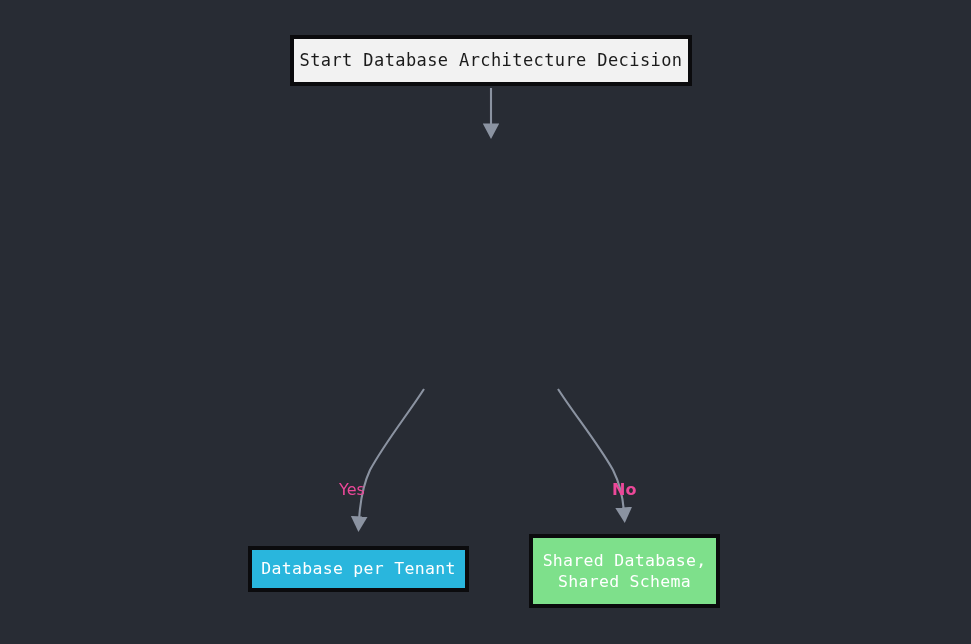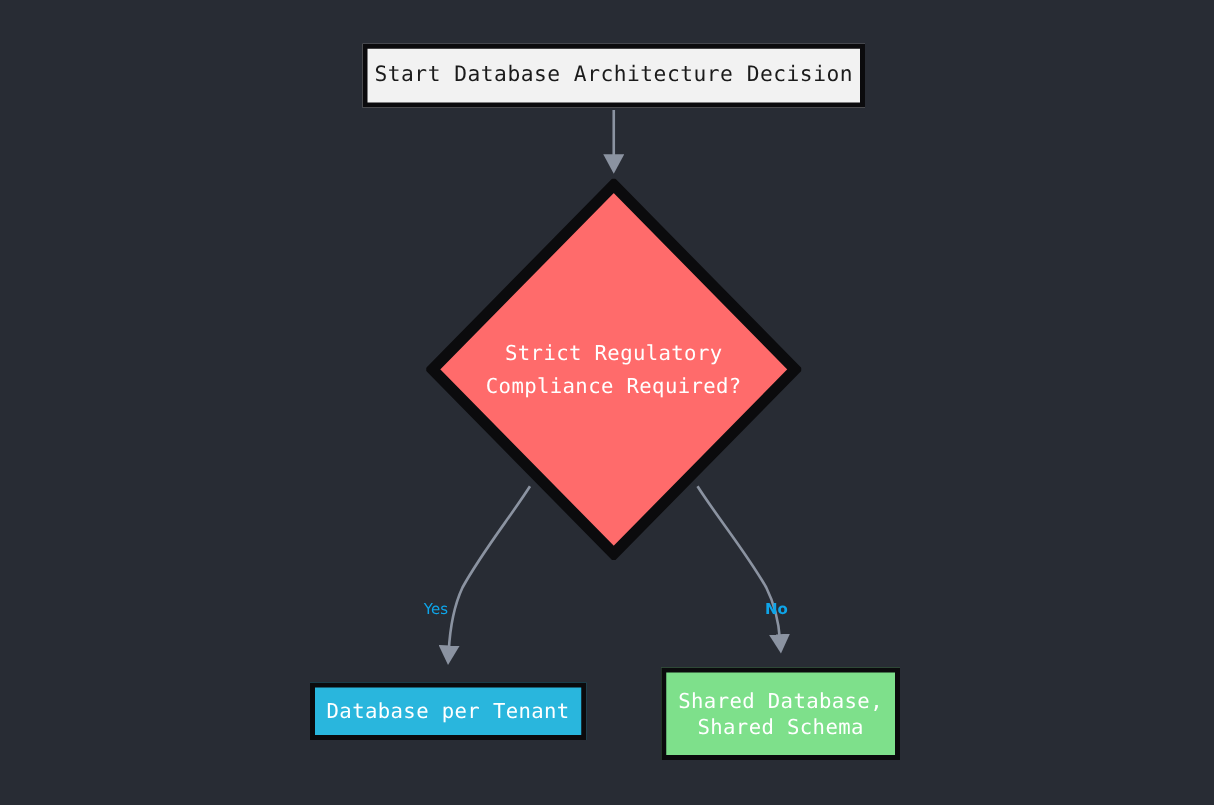--- a/index.html
+++ b/index.html
@@ -104,22 +104,22 @@
     height: 74px;
     background: #7ee08b;
     border: 4px solid #0b0b0d;
     color: #ffffff;
     font-size: 16.5px;
     letter-spacing: 0.3px;
   }
   .edge-label {
     position: absolute;
     font-family: "DejaVu Sans", "Liberation Sans", sans-serif;
-    font-size: 12px;
-    color: #0ea5e9;
+    font-size: 16px;
+    color: #ec4899;
     z-index: 6;
     white-space: nowrap;
   }
   #edge-label-yes {
     left: 339px;
     top: 480px;
   }
   #edge-label-no {
     left: 612px;
     top: 480px;
@@ -140,27 +140,20 @@
 
     <path d="M491,88 L491,128" fill="none" stroke="#8b93a1" stroke-width="2.1" marker-end="url(#arrowhead)"></path>
 
     <path d="M424,389 C408,414 386,441 370,470 C363,485 360,502 359,521" fill="none" stroke="#8b93a1" stroke-width="2.1" marker-end="url(#arrowhead)"></path>
 
     <path d="M558,389 C574,414 597,442 613,470 C620,484 623,498 624,512" fill="none" stroke="#8b93a1" stroke-width="2.1" marker-end="url(#arrowhead)"></path>
   </svg>
 
   <div class="node" id="node-start">Start Database Architecture Decision</div>
 
-  <div id="node-decision-wrap">
-    <svg id="node-decision-shape" viewBox="0 0 300 305" width="300" height="305" xmlns="http://www.w3.org/2000/svg">
-      <polygon points="150,5 295,152.5 150,300 5,152.5" fill="#ff6b6b" stroke="#0b0b0d" stroke-width="9" stroke-linejoin="miter"></polygon>
-    </svg>
-    <div id="node-decision-label">Strict Regulatory
-Compliance Required?</div>
-  </div>
 
   <div class="node" id="node-shared-schema">Shared Database,
 Shared Schema</div>
 
   <div class="node" id="node-db-per-tenant">Database per Tenant</div>
 
   <div class="edge-label" id="edge-label-yes">Yes</div>
 
   <div class="edge-label" id="edge-label-no">No</div>
 

